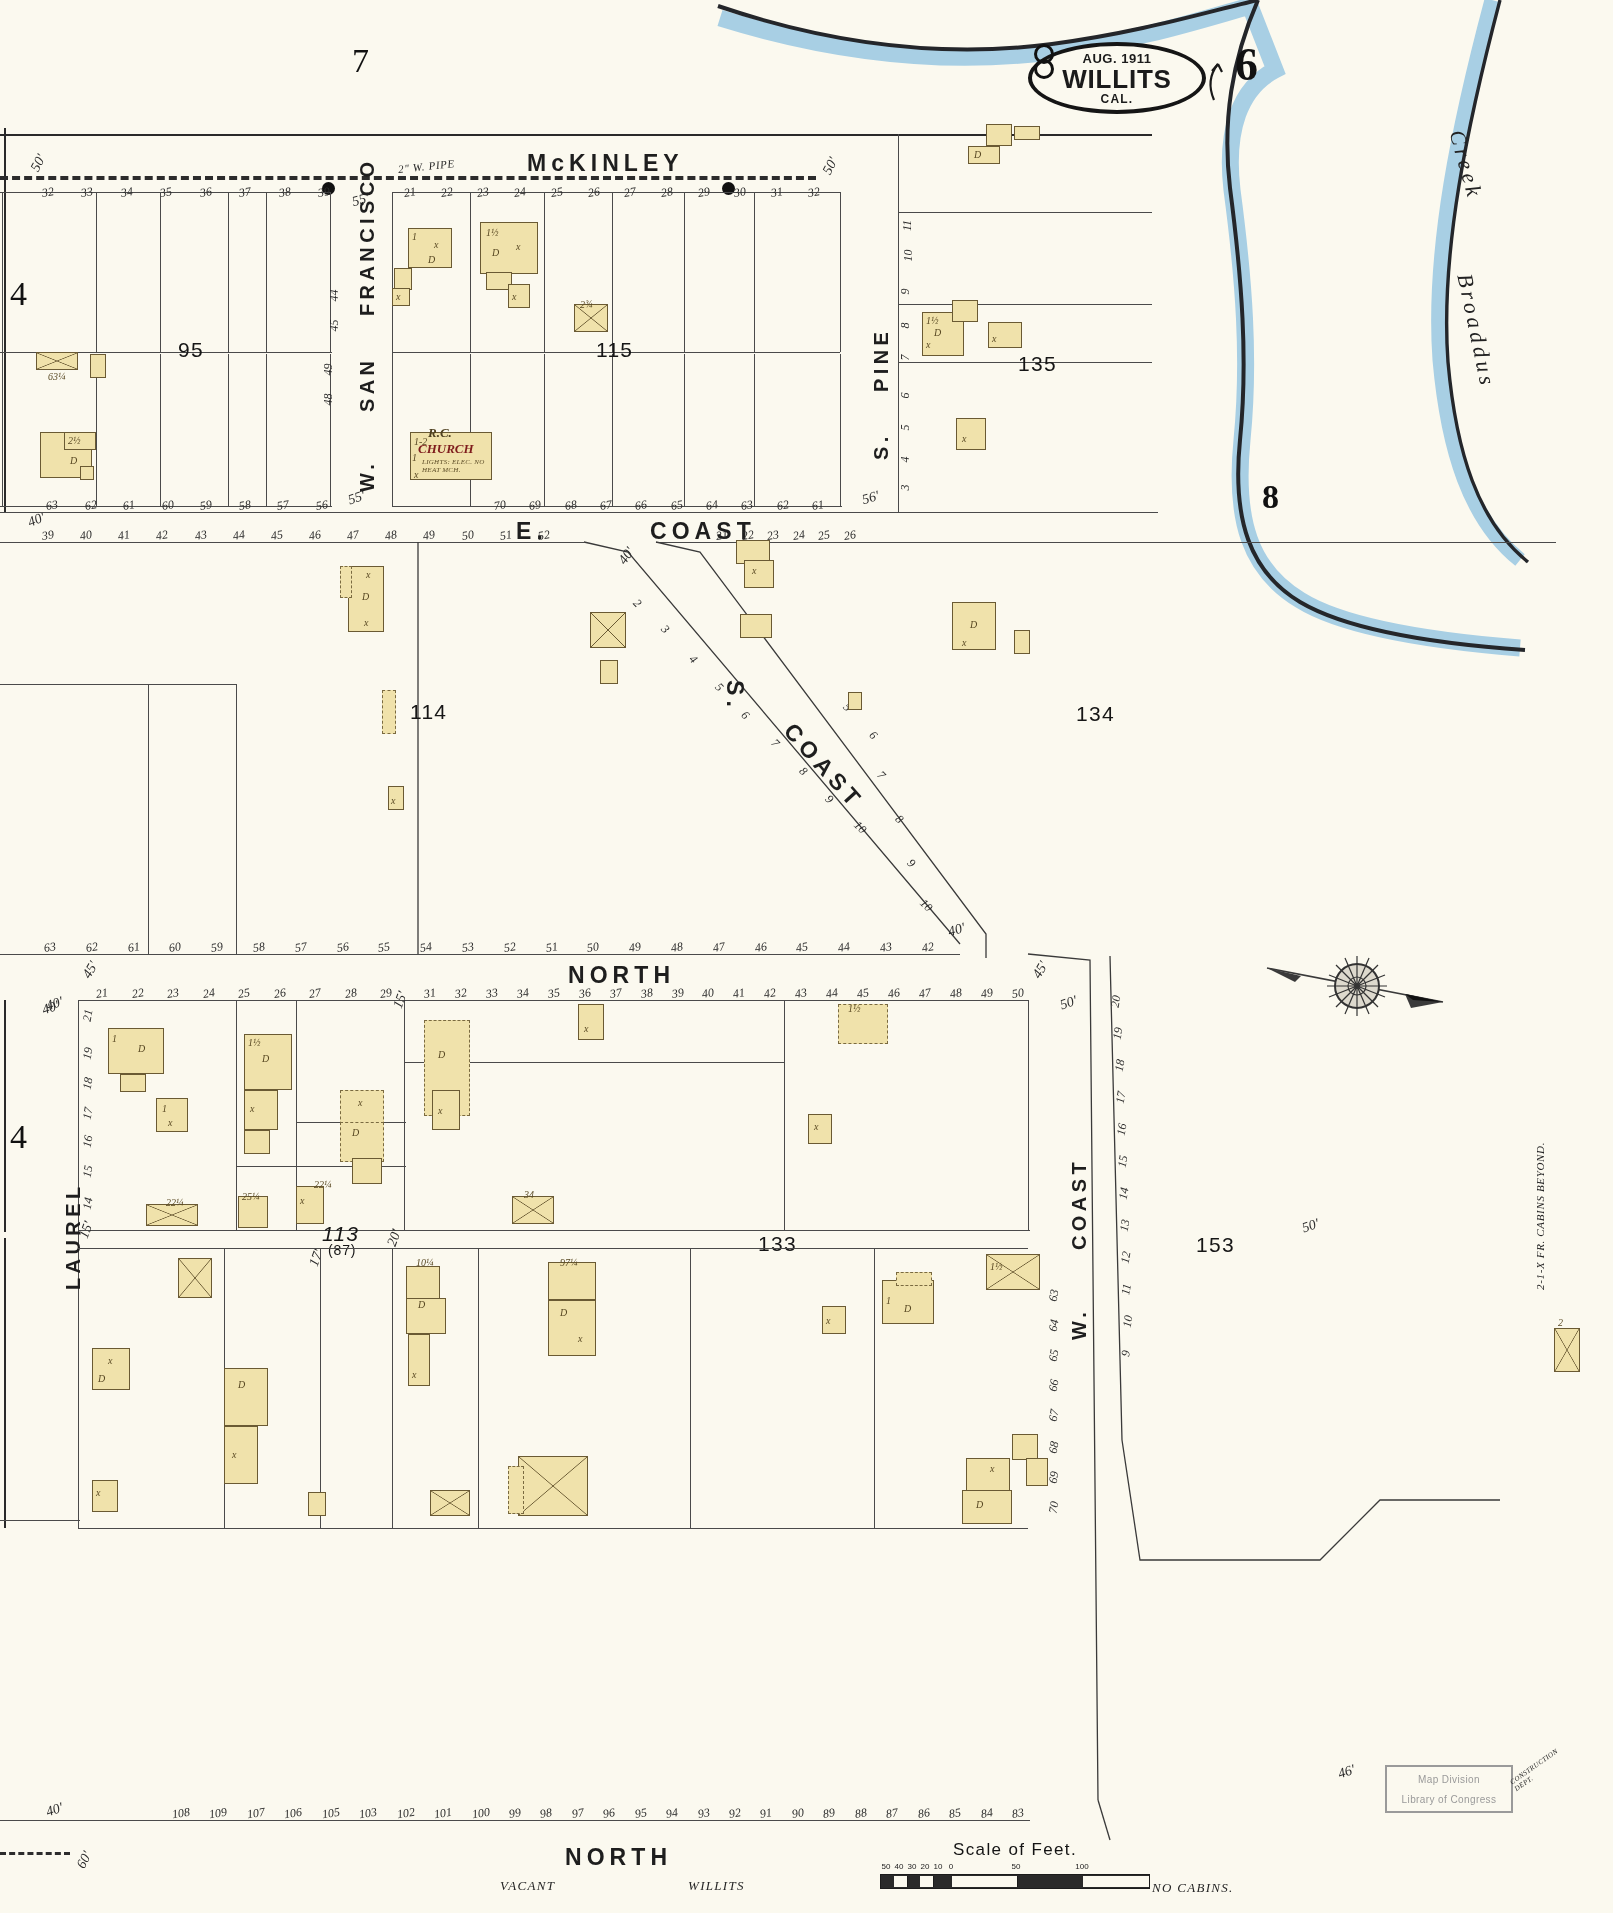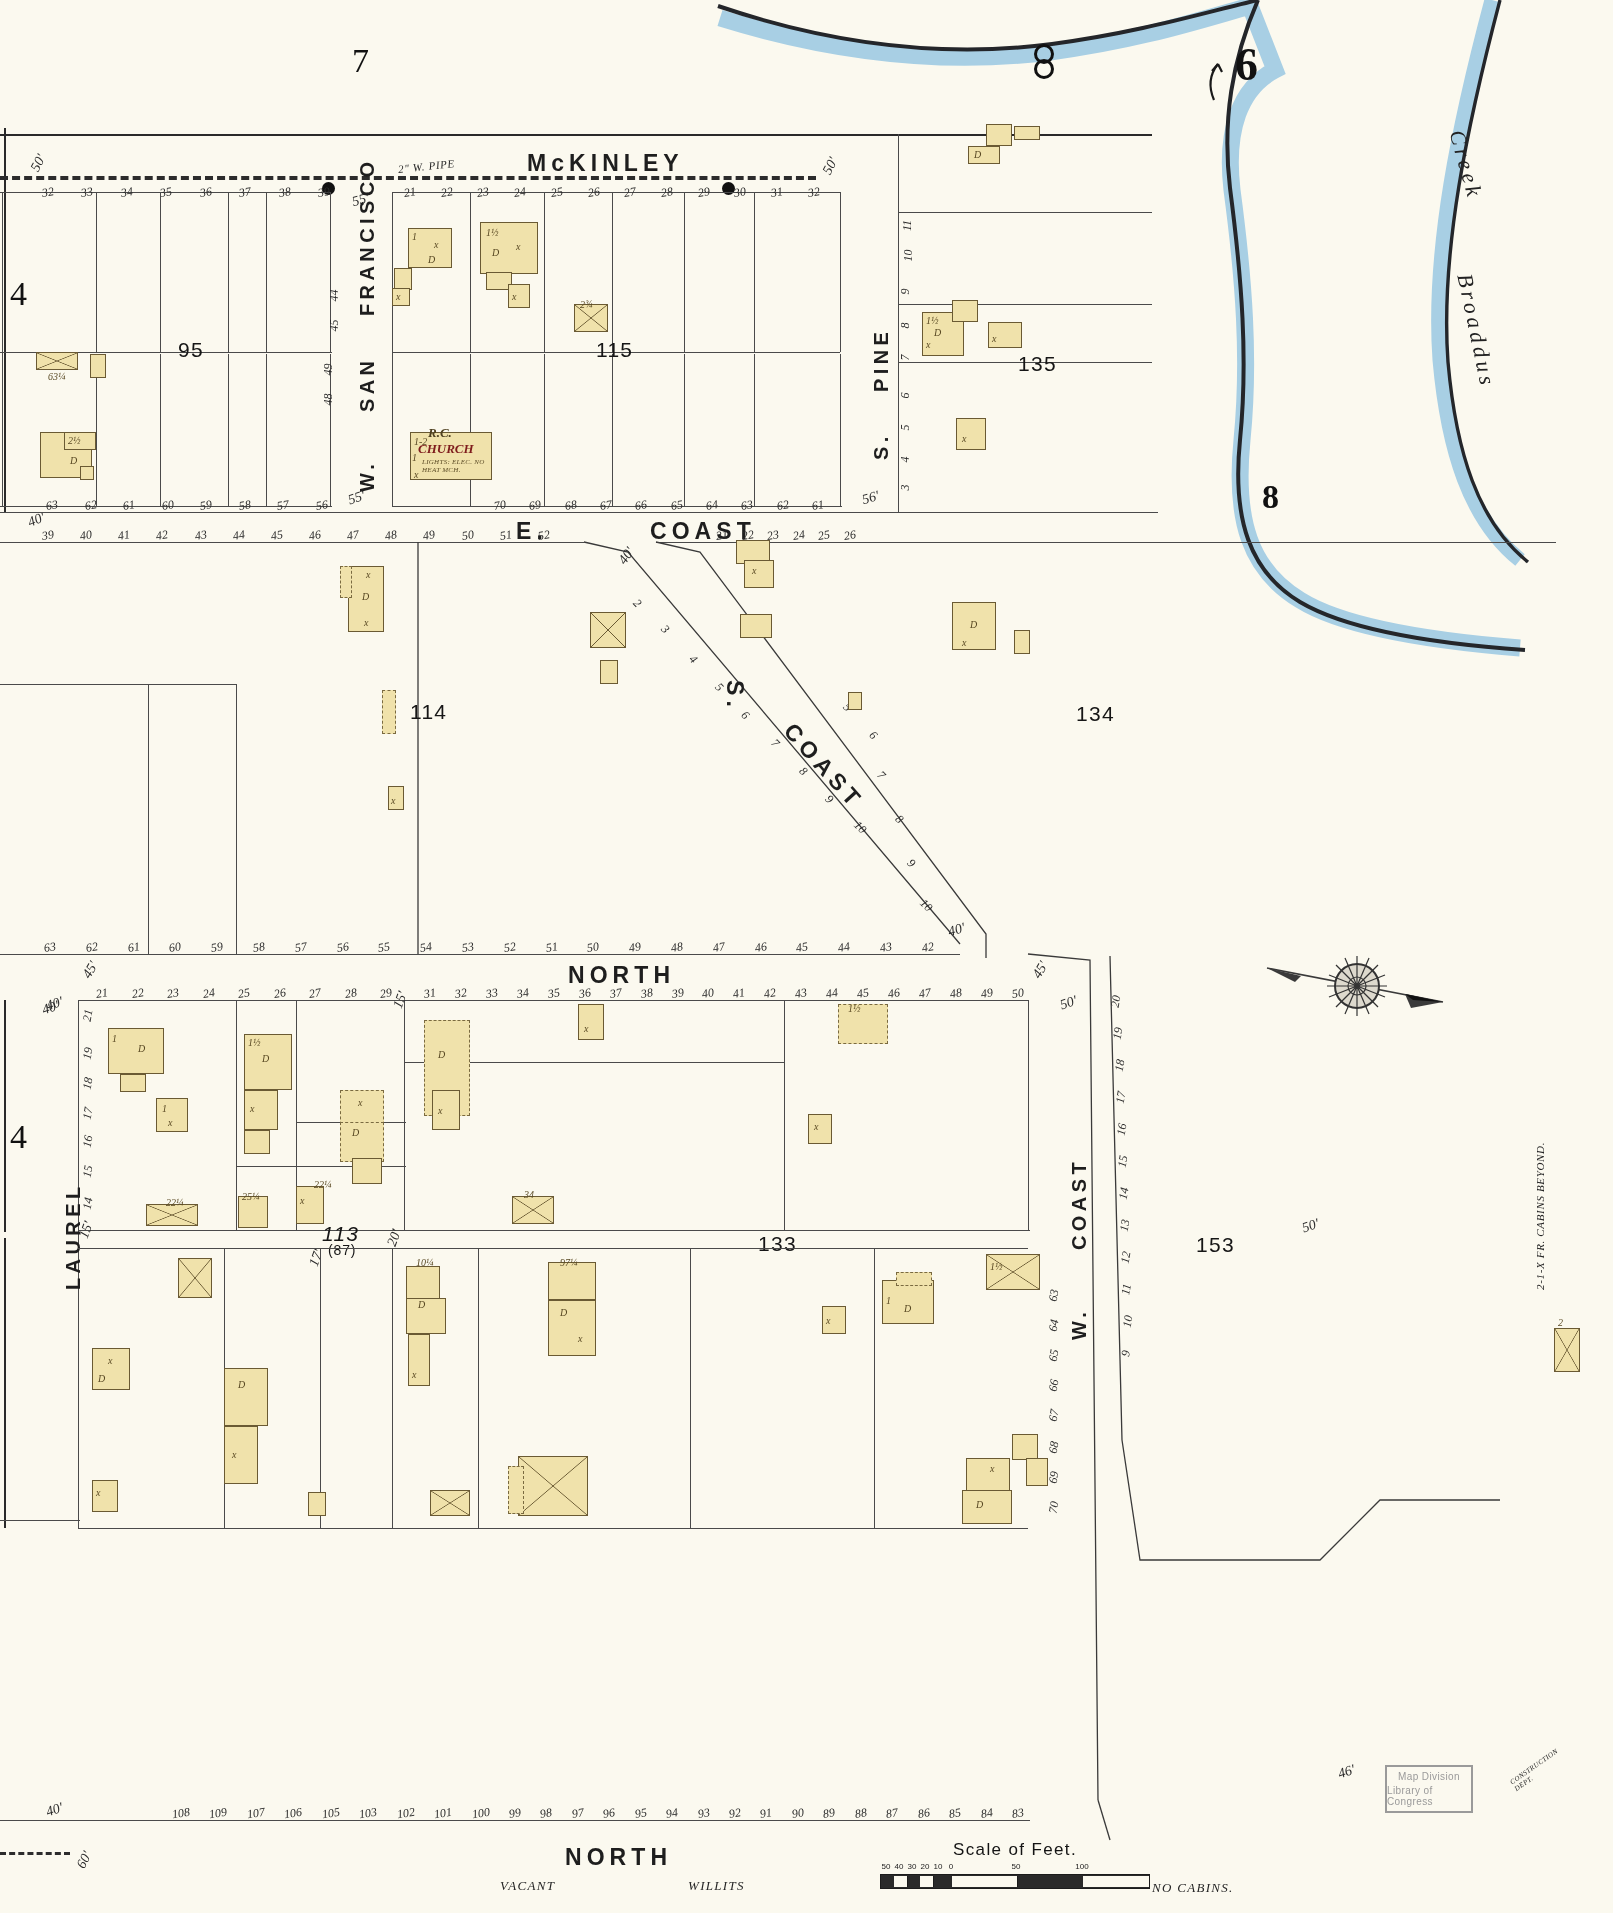--- a/index.html
+++ b/index.html
@@ -145,21 +145,21 @@
   #scalebar .sb-ticks{position:relative;height:12px;}
   #scalebar .sb-ticks span{
     position:absolute;font-size:8px;font-family:"Liberation Sans",sans-serif;color:#222;
     transform:translateX(-50%);
   }
   #scalebar .sb-bars{position:relative;height:13px;border:1px solid #1c1c1c;background:#2a2a2a;}
   #scalebar .sb-bars i{position:absolute;top:1px;height:11px;background:#fbf9ef;border-right:1px solid #1c1c1c;}
 
   
   #locstamp{
-    position:absolute;left:1385px;top:1765px;width:88px;height:48px;
+    position:absolute;left:1385px;top:1765px;width:128px;height:48px;
     border:2px solid #9a9a9a;color:#9a9a9a;
     font-size:10px;letter-spacing:.04em;
     display:flex;flex-direction:column;align-items:center;justify-content:space-around;
     padding:2px 0;box-sizing:border-box;
   }
   
   .anno{
     position:absolute;font-family:"Liberation Serif", serif;font-style:italic;
     font-size:13px;color:#262626;letter-spacing:.10em;white-space:nowrap;
     transform-origin:50% 50%;
@@ -190,20 +190,25 @@
 
     <path d="M 1492 0 C 1460 120, 1432 250, 1440 360
              C 1448 450, 1470 520, 1520 560" fill="none" stroke="#a8cfe4" stroke-width="15"></path>
     <path d="M 1500 0 C 1468 122, 1440 252, 1448 362
              C 1456 452, 1478 522, 1528 562" fill="none" stroke="#24262a" stroke-width="3.4"></path>
   </svg>
 
   <div class="creektext" style="left:1430px;top:152px;transform:rotate(74deg);">Creek</div>
   <div class="creektext" style="left:1418px;top:318px;transform:rotate(78deg);">Broaddus</div>
 
+  <div id="cartouche">
+    <div class="c-date">AUG. 1911</div>
+    <div class="c-city">WILLITS</div>
+    <div class="c-state">CAL.</div>
+  </div>
   <div class="linkcircles" style="left:1034px;top:44px;">
     <span></span>
       <span></span>
   </div>
   <div class="abs" style="left:1200px;top:58px;width:24px;height:44px;">
     <svg width="24" height="44">
         <path d="M14 42 C 8 28, 10 16, 18 6" fill="none" stroke="#1a1a1a" stroke-width="2.2"></path>
       <path d="M18 6 l -6 7 M18 6 l 4 8" stroke="#1a1a1a" stroke-width="2.2" fill="none"></path>
       </svg>
   </div>

